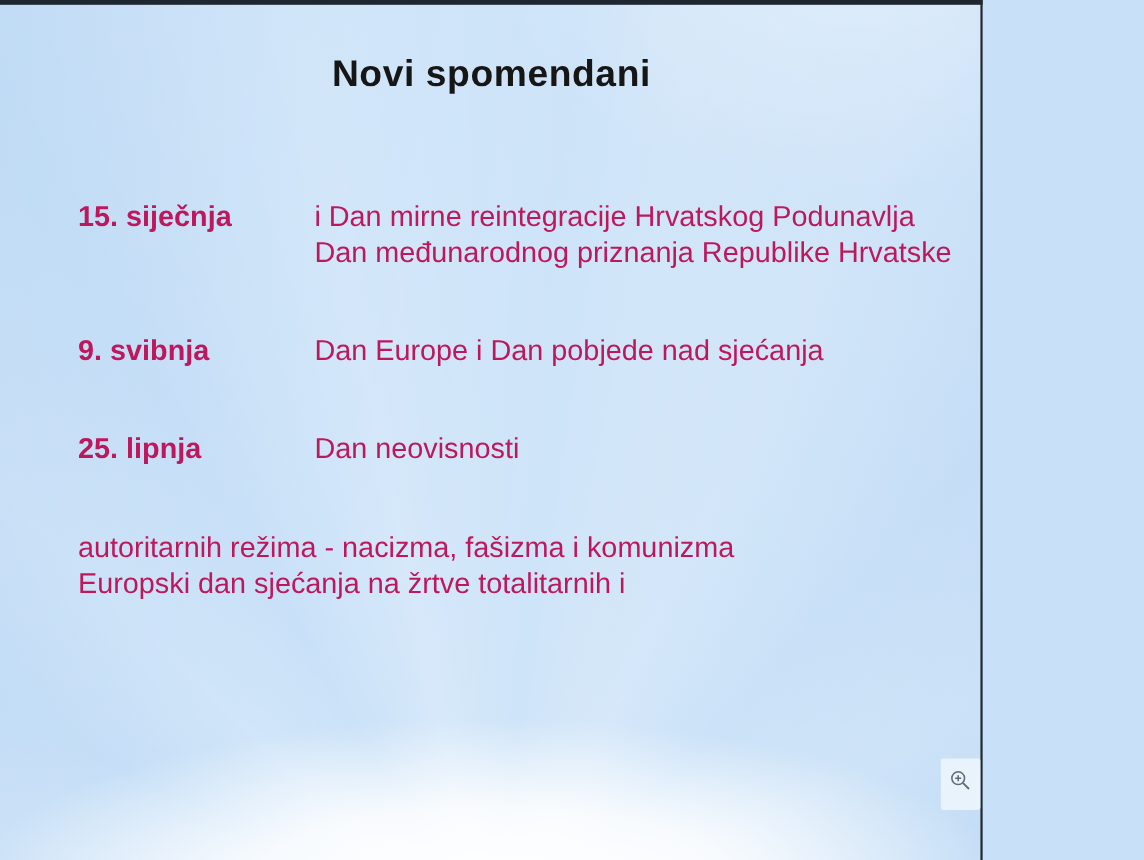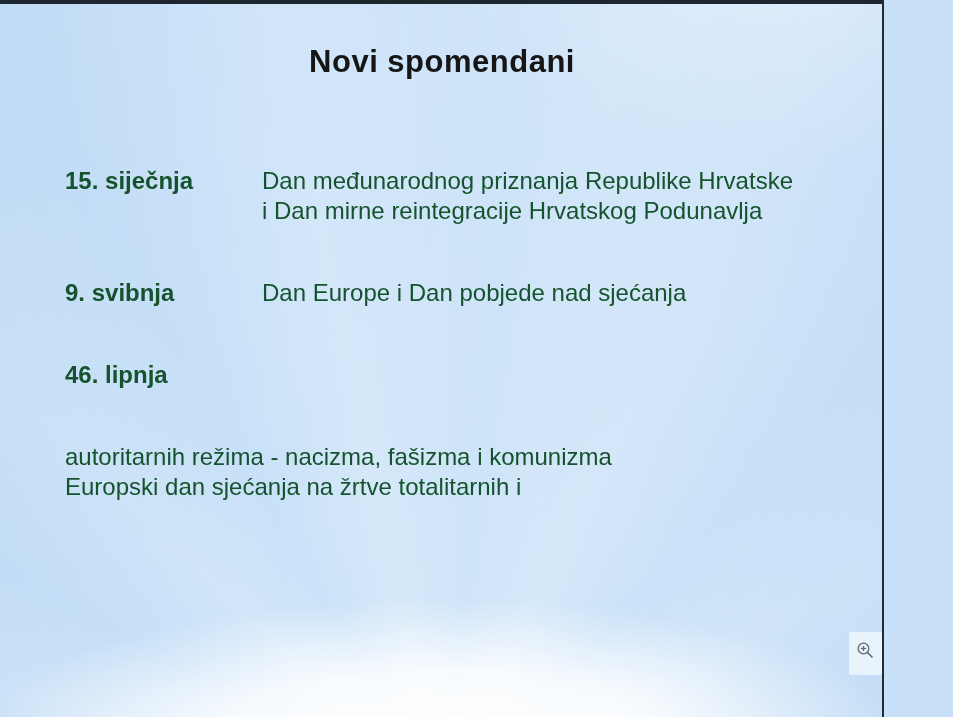--- a/index.html
+++ b/index.html
@@ -5,21 +5,21 @@
   * { margin: 0; padding: 0; box-sizing: border-box; }
   html, body { width: 953px; height: 717px; overflow: hidden; }
   body {
     font-family: "Liberation Sans", sans-serif;
     position: relative;
     background: #c9e1f8;
   }
   .stage {
     position: absolute;
     inset: 0;
-    width: 884px;
+    width: 819px;
     height: 717px;
     overflow: hidden;
   }
   
   .bg-rays {
     position: absolute; inset: 0;
     background: conic-gradient(from -90deg at 50% 112%,
       rgba(255,255,255,0) 0deg,
       rgba(255,255,255,0.18) 14deg,
       rgba(255,255,255,0) 28deg,
@@ -62,21 +62,21 @@
     position: absolute;
     top: 166px;
     left: 65px;
     right: 20px;
   }
   .row {
     display: flex;
     margin-bottom: 52px;
     font-size: 24px;
     line-height: 30px;
-    color: #14532d;
+    color: #be185d;
   }
   .row .date {
     width: 197px;
     flex: 0 0 197px;
     font-weight: bold;
     white-space: nowrap;
   }
   .row .desc { flex: 1; }
   .row .desc div { white-space: nowrap; }
   .zoom-btn {
@@ -103,33 +103,37 @@
   <div class="bg-tint"></div>
   <div class="edge-top"></div>
   <div class="edge-right"></div>
 
   <div class="slide-title">Novi spomendani</div>
 
   <div class="rows">
     <div class="row">
       <div class="date">15. siječnja</div>
       <div class="desc">
+        <div>i Dan mirne reintegracije Hrvatskog Podunavlja</div>
         <div>Dan međunarodnog priznanja Republike Hrvatske</div>
-        <div>i Dan mirne reintegracije Hrvatskog Podunavlja</div>
       </div>
     </div>
     <div class="row">
       <div class="date">9. svibnja</div>
       <div class="desc">
         <div>Dan Europe i Dan pobjede nad sjećanja</div>
         <div></div>
       </div>
     </div>
     <div class="row">
-      <div class="date">46. lipnja</div>
+      <div class="date">25. lipnja</div>
+      <div class="desc">
+        <div>Dan neovisnosti</div>
+        <div></div>
+      </div>
     </div>
     <div class="row">
       <div class="desc">
         <div>autoritarnih režima - nacizma, fašizma i komunizma</div>
         <div>Europski dan sjećanja na žrtve totalitarnih i</div>
       </div>
     </div>
   </div>
 
   <button class="zoom-btn">

